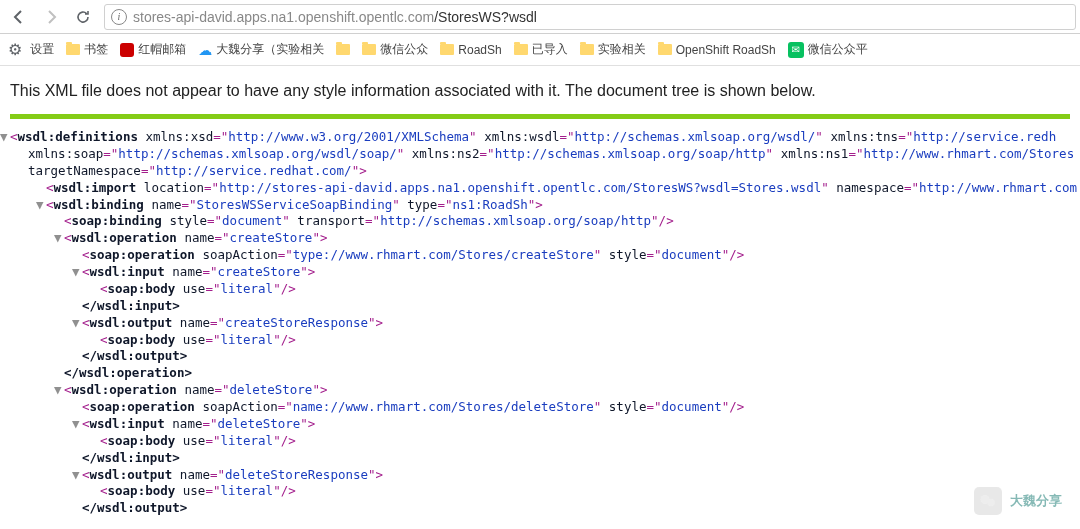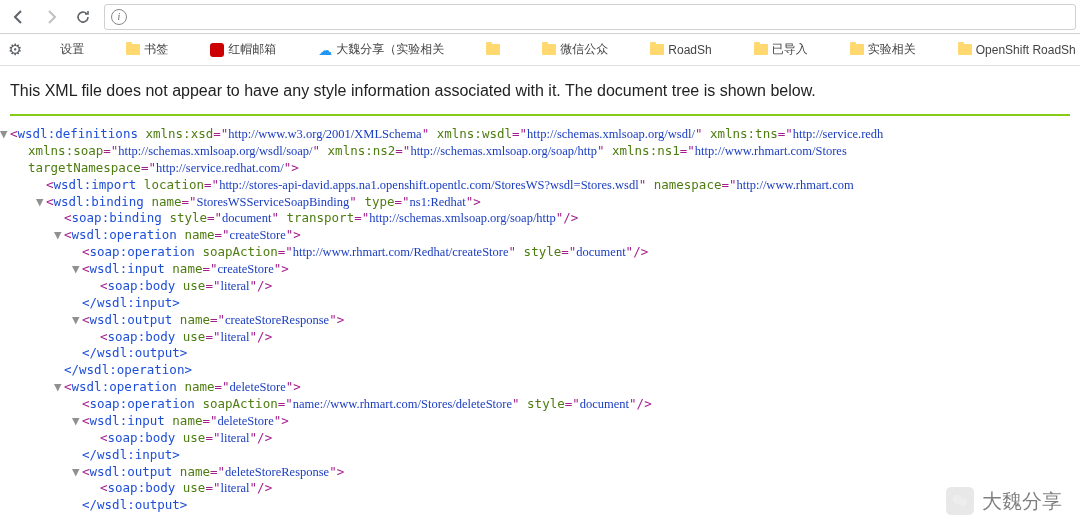--- a/index.html
+++ b/index.html
@@ -7,47 +7,47 @@
   
   .navbar { display: flex; align-items: center; height: 34px; border-bottom: 1px solid #d0d0d0; padding: 0 4px; gap: 2px; }
   .nav-btn { width: 30px; height: 28px; display: flex; align-items: center; justify-content: center; color: #5f6368; cursor: pointer; border-radius: 3px; }
   .nav-btn.disabled { color: #b0b0b0; }
   .url-bar { flex: 1; height: 26px; border: 1px solid #d0d0d0; border-radius: 3px; display: flex; align-items: center; padding: 0 6px; gap: 6px; margin-left: 4px; }
   .url-icon { width: 16px; height: 16px; border: 1px solid #888; border-radius: 50%; display: flex; align-items: center; justify-content: center; font-size: 10px; color: #666; font-family: 'Times New Roman', serif; font-style: italic; }
   .url-text { font-size: 14px; color: #333; white-space: nowrap; }
   .url-text .grey { color: #888; }
   
   .bookmarks { display: flex; align-items: center; height: 32px; border-bottom: 1px solid #e0e0e0; padding: 0 8px; gap: 4px; font-size: 12px; color: #444; }
-  .bm-item { display: flex; align-items: center; gap: 4px; padding: 2px 4px; cursor: pointer; white-space: nowrap; margin-left: 30px; }
+  .bm-item { display: flex; align-items: center; gap: 4px; padding: 2px 4px; cursor: pointer; white-space: nowrap; }
   .gear { font-size: 16px; color: #5f6368; }
   .folder-icon { width: 14px; height: 11px; background: #ffd86f; border-radius: 1px; position: relative; }
   .folder-icon::before { content: ""; position: absolute; top: -2px; left: 0; width: 6px; height: 2px; background: #ffd86f; border-radius: 1px 1px 0 0; }
   .redhat-icon { width: 14px; height: 14px; background: #c00; border-radius: 3px; }
   .cloud-icon { color: #2196f3; font-size: 14px; }
   .wechat-icon { width: 16px; height: 16px; background: #07c160; border-radius: 3px; display: flex; align-items: center; justify-content: center; color: #fff; font-size: 10px; }
   
   .content { padding: 10px 10px; }
-  .notice { font-size: 16px; color: #222; padding: 6px 0 14px 0; border-bottom: 2px solid #84cc16; margin-bottom: 10px; }
+  .notice { font-size: 16px; color: #222; padding: 6px 0 14px 0; border-bottom: 5px solid #84cc16; margin-bottom: 10px; }
   
   .xml-tree { font-family: Consolas, monospace; font-size: 12.5px; line-height: 1.35; white-space: nowrap; }
   .line { display: block; }
   .ind1 { padding-left: 18px; }
   .ind2 { padding-left: 36px; }
   .ind3 { padding-left: 54px; }
   .ind4 { padding-left: 72px; }
   .ind5 { padding-left: 90px; }
   .collapser { color: #909090; cursor: pointer; display: inline-block; width: 10px; margin-left: -10px; }
-  .tag { color: #1d4ed8; }
-  .attr { color: #4d7c0f; }
-  .val { color: #1a3dbf; font-family: Liberation Serif, serif; }
+  .tag { color: #0f172a; font-weight: bold; }
+  .attr { color: #0f172a; }
+  .val { color: #1a3dbf; }
   .punc { color: #a31e8c; }
   
   .watermark { position: absolute; right: 18px; bottom: 14px; display: flex; align-items: center; gap: 8px; opacity: 0.5; }
   .watermark-icon { width: 28px; height: 28px; background: rgba(180,180,180,0.6); border-radius: 5px; display: flex; align-items: center; justify-content: center; }
-  .watermark-text { font-size: 20px; color: #000000; font-weight: normal; }
+  .watermark-text { font-size: 13px; color: #0f766e; font-weight: bold; }
 </style>
 </head>
 <body>
 
 <div class="navbar">
   <div class="nav-btn">
       <svg width="16" height="16" viewBox="0 0 16 16">
         <path d="M10 2 L4 8 L10 14" stroke="#5f6368" stroke-width="2" fill="none"></path>
       </svg>
     </div>
@@ -56,20 +56,21 @@
         <path d="M6 2 L12 8 L6 14" stroke="#c0c0c0" stroke-width="2" fill="none"></path>
       </svg>
     </div>
   <div class="nav-btn">
       <svg width="16" height="16" viewBox="0 0 16 16">
         <path d="M13 8 A5 5 0 1 1 11.5 4.5 M13 2 L13 5 L10 5" stroke="#5f6368" stroke-width="1.6" fill="none"></path>
       </svg>
     </div>
   <div class="url-bar">
     <span class="url-icon">i</span>
+    <span class="url-text"><span class="grey">stores-api-david.apps.na1.openshift.opentlc.com</span><span>/StoresWS?wsdl</span></span>
   </div>
 </div>
 
 <div class="bookmarks">
   <span class="gear">⚙</span>
   <span class="bm-item">设置</span>
   <span class="bm-item">
       <span class="folder-icon"></span>
       <span>书签</span>
     </span>
@@ -113,26 +114,26 @@
 <div class="content">
   <div class="notice">This XML file does not appear to have any style information associated with it. The document tree is shown below.</div>
 
   <div class="xml-tree">
     <span class="line"><span class="collapser">▼</span><span class="punc">&lt;</span><span class="tag">wsdl:definitions</span> <span class="attr">xmlns:xsd</span><span class="punc">="</span><span class="val">http://www.w3.org/2001/XMLSchema</span><span class="punc">"</span> <span class="attr">xmlns:wsdl</span><span class="punc">="</span><span class="val">http://schemas.xmlsoap.org/wsdl/</span><span class="punc">"</span> <span class="attr">xmlns:tns</span><span class="punc">="</span><span class="val">http://service.redh</span></span>
     <span class="line ind1"><span class="attr">xmlns:soap</span><span class="punc">="</span><span class="val">http://schemas.xmlsoap.org/wsdl/soap/</span><span class="punc">"</span> <span class="attr">xmlns:ns2</span><span class="punc">="</span><span class="val">http://schemas.xmlsoap.org/soap/http</span><span class="punc">"</span> <span class="attr">xmlns:ns1</span><span class="punc">="</span><span class="val">http://www.rhmart.com/Stores</span></span>
     <span class="line ind1"><span class="attr">targetNamespace</span><span class="punc">="</span><span class="val">http://service.redhat.com/</span><span class="punc">"&gt;</span></span>
 
     <span class="line ind2"><span class="punc">&lt;</span><span class="tag">wsdl:import</span> <span class="attr">location</span><span class="punc">="</span><span class="val">http://stores-api-david.apps.na1.openshift.opentlc.com/StoresWS?wsdl=Stores.wsdl</span><span class="punc">"</span> <span class="attr">namespace</span><span class="punc">="</span><span class="val">http://www.rhmart.com</span></span>
 
-    <span class="line ind2"><span class="collapser">▼</span><span class="punc">&lt;</span><span class="tag">wsdl:binding</span> <span class="attr">name</span><span class="punc">="</span><span class="val">StoresWSServiceSoapBinding</span><span class="punc">"</span> <span class="attr">type</span><span class="punc">="</span><span class="val">ns1:Redhat</span><span class="punc">"&gt;</span></span>
+    <span class="line ind2"><span class="collapser">▼</span><span class="punc">&lt;</span><span class="tag">wsdl:binding</span> <span class="attr">name</span><span class="punc">="</span><span class="val">StoresWSServiceSoapBinding</span><span class="punc">"</span> <span class="attr">type</span><span class="punc">="</span><span class="val">ns1:RoadSh</span><span class="punc">"&gt;</span></span>
 
     <span class="line ind3"><span class="punc">&lt;</span><span class="tag">soap:binding</span> <span class="attr">style</span><span class="punc">="</span><span class="val">document</span><span class="punc">"</span> <span class="attr">transport</span><span class="punc">="</span><span class="val">http://schemas.xmlsoap.org/soap/http</span><span class="punc">"/&gt;</span></span>
 
     <span class="line ind3"><span class="collapser">▼</span><span class="punc">&lt;</span><span class="tag">wsdl:operation</span> <span class="attr">name</span><span class="punc">="</span><span class="val">createStore</span><span class="punc">"&gt;</span></span>
-    <span class="line ind4"><span class="punc">&lt;</span><span class="tag">soap:operation</span> <span class="attr">soapAction</span><span class="punc">="</span><span class="val">http://www.rhmart.com/Redhat/createStore</span><span class="punc">"</span> <span class="attr">style</span><span class="punc">="</span><span class="val">document</span><span class="punc">"/&gt;</span></span>
+    <span class="line ind4"><span class="punc">&lt;</span><span class="tag">soap:operation</span> <span class="attr">soapAction</span><span class="punc">="</span><span class="val">type://www.rhmart.com/Stores/createStore</span><span class="punc">"</span> <span class="attr">style</span><span class="punc">="</span><span class="val">document</span><span class="punc">"/&gt;</span></span>
     <span class="line ind4"><span class="collapser">▼</span><span class="punc">&lt;</span><span class="tag">wsdl:input</span> <span class="attr">name</span><span class="punc">="</span><span class="val">createStore</span><span class="punc">"&gt;</span></span>
     <span class="line ind5"><span class="punc">&lt;</span><span class="tag">soap:body</span> <span class="attr">use</span><span class="punc">="</span><span class="val">literal</span><span class="punc">"/&gt;</span></span>
     <span class="line ind4"><span class="tag">&lt;/wsdl:input&gt;</span></span>
     <span class="line ind4"><span class="collapser">▼</span><span class="punc">&lt;</span><span class="tag">wsdl:output</span> <span class="attr">name</span><span class="punc">="</span><span class="val">createStoreResponse</span><span class="punc">"&gt;</span></span>
     <span class="line ind5"><span class="punc">&lt;</span><span class="tag">soap:body</span> <span class="attr">use</span><span class="punc">="</span><span class="val">literal</span><span class="punc">"/&gt;</span></span>
     <span class="line ind4"><span class="tag">&lt;/wsdl:output&gt;</span></span>
     <span class="line ind3"><span class="tag">&lt;/wsdl:operation&gt;</span></span>
 
     <span class="line ind3"><span class="collapser">▼</span><span class="punc">&lt;</span><span class="tag">wsdl:operation</span> <span class="attr">name</span><span class="punc">="</span><span class="val">deleteStore</span><span class="punc">"&gt;</span></span>
     <span class="line ind4"><span class="punc">&lt;</span><span class="tag">soap:operation</span> <span class="attr">soapAction</span><span class="punc">="</span><span class="val">name://www.rhmart.com/Stores/deleteStore</span><span class="punc">"</span> <span class="attr">style</span><span class="punc">="</span><span class="val">document</span><span class="punc">"/&gt;</span></span>

